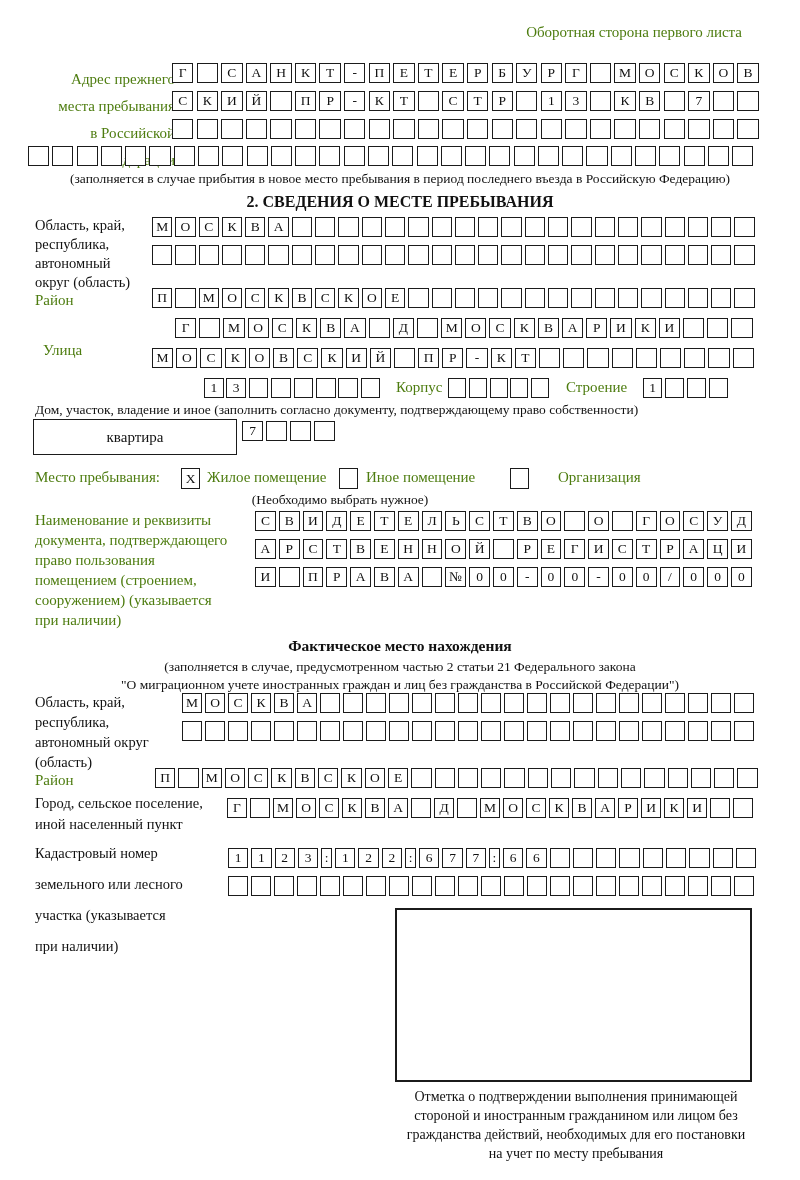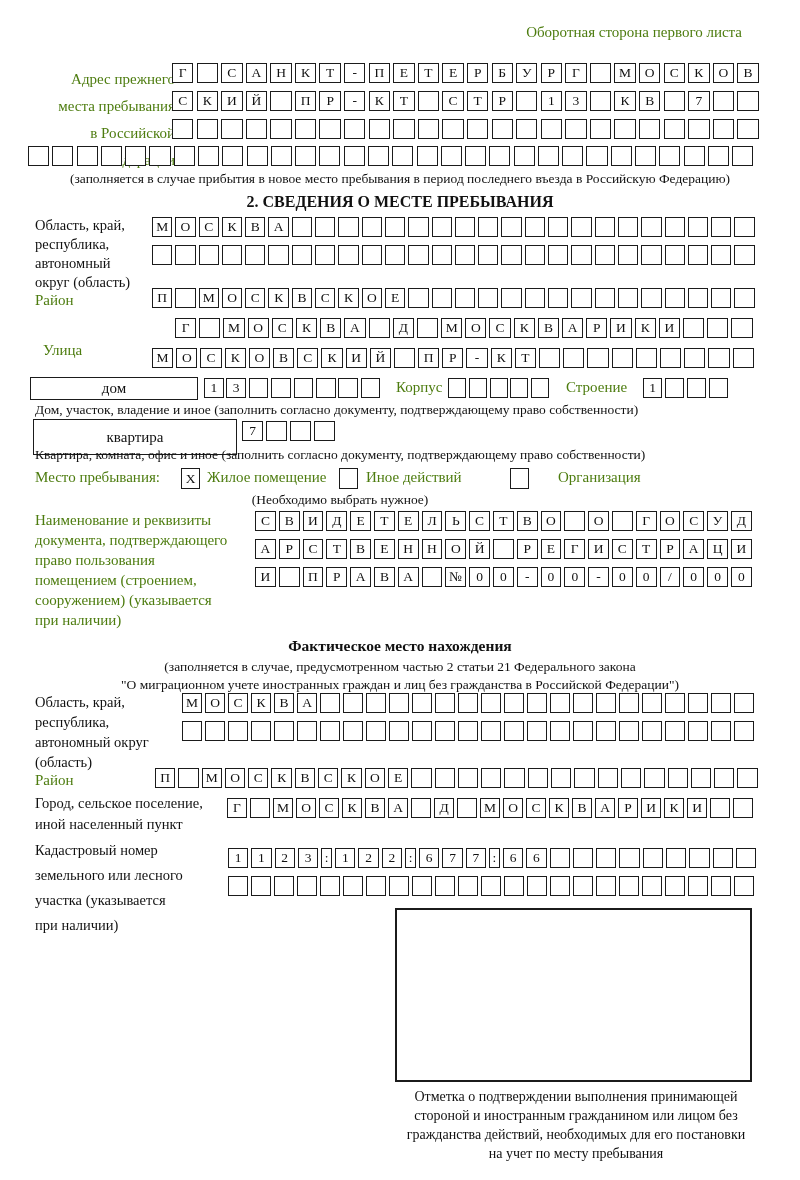--- a/index.html
+++ b/index.html
@@ -24,21 +24,21 @@
   .p224 .cell{width:19.6px;margin-right:2.8px}
   .p220 .cell{width:19.2px;margin-right:2.8px}
   .p208 .cell{width:18px;margin-right:2.8px}
   .cell.narrow{width:11px !important;}
   .widebox{box-sizing:border-box;border:1.6px solid #1b1b1b;display:flex;
            align-items:center;justify-content:center;font-size:15px;background:#fff;}
   .chk{position:absolute;width:19px;height:21px;box-sizing:border-box;border:1.6px solid #1b1b1b;
        display:flex;align-items:center;justify-content:center;font-size:13.5px;background:#fff;}
   .stamp{box-sizing:border-box;border:2px solid #1b1b1b;background:#fff;}
   .lh19{line-height:19px}.lh20{line-height:20px}.lh21{line-height:21px}
-  .lh215{line-height:25px}.lh27{line-height:27px}
+  .lh215{line-height:31px}.lh27{line-height:27px}
 </style>
 </head>
 <body>
 
 <div class="page">
 
   <div class="abs lbl" style="top:24px;right:58px;font-size:15px;">Оборотная сторона первого листа</div>
 
   <div class="abs lbl lh27" style="left:35px;top:66px;width:140px;text-align:right;">Адрес прежнего
 места пребывания
@@ -298,21 +298,20 @@
       <span class="cell"></span>
       <span class="cell"></span>
       <span class="cell"></span>
       <span class="cell"></span>
       <span class="cell"></span>
       <span class="cell"></span>
       <span class="cell"></span>
       <span class="cell"></span>
     </div>
 
-  <div class="abs widebox" style="left:30px;top:377px;width:168px;height:23px;">дом</div>
   <div class="abs boxrow p224" style="left:204px;top:378px;">
       <span class="cell">1</span>
       <span class="cell">3</span>
       <span class="cell"></span>
       <span class="cell"></span>
       <span class="cell"></span>
       <span class="cell"></span>
       <span class="cell"></span>
       <span class="cell"></span>
     </div>
@@ -333,27 +332,26 @@
     </div>
   <div class="abs note" style="left:35px;top:402px;text-align:left;">Дом, участок, владение и иное (заполнить согласно документу, подтверждающему право собственности)</div>
 
   <div class="abs widebox" style="left:33px;top:419px;width:204px;height:36px;">квартира</div>
   <div class="abs boxrow p240" style="left:242px;top:421px;">
       <span class="cell">7</span>
       <span class="cell"></span>
       <span class="cell"></span>
       <span class="cell"></span>
     </div>
-  <div class="abs note" style="left:35px;top:447px;text-align:left;">Квартира, комната, офис и иное (заполнить согласно документу, подтверждающему право собственности)</div>
 
   <div class="abs lbl" style="left:35px;top:469px;">Место пребывания:</div>
   <div class="chk" style="left:181px;top:468px;">X</div>
   <div class="abs lbl" style="left:207px;top:469px;">Жилое помещение</div>
   <div class="chk" style="left:339px;top:468px;"></div>
-  <div class="abs lbl" style="left:366px;top:469px;">Иное действий</div>
+  <div class="abs lbl" style="left:366px;top:469px;">Иное помещение</div>
   <div class="chk" style="left:510px;top:468px;"></div>
   <div class="abs lbl" style="left:558px;top:469px;">Организация</div>
   <div class="abs note" style="left:140px;top:492px;width:400px;">(Необходимо выбрать нужное)</div>
 
   <div class="abs lbl lh20" style="left:35px;top:510px;width:220px;font-family:Liberation Serif, serif;">Наименование и реквизиты
 документа, подтверждающего
 право пользования
 помещением (строением,
 сооружением) (указывается
 при наличии)</div>

